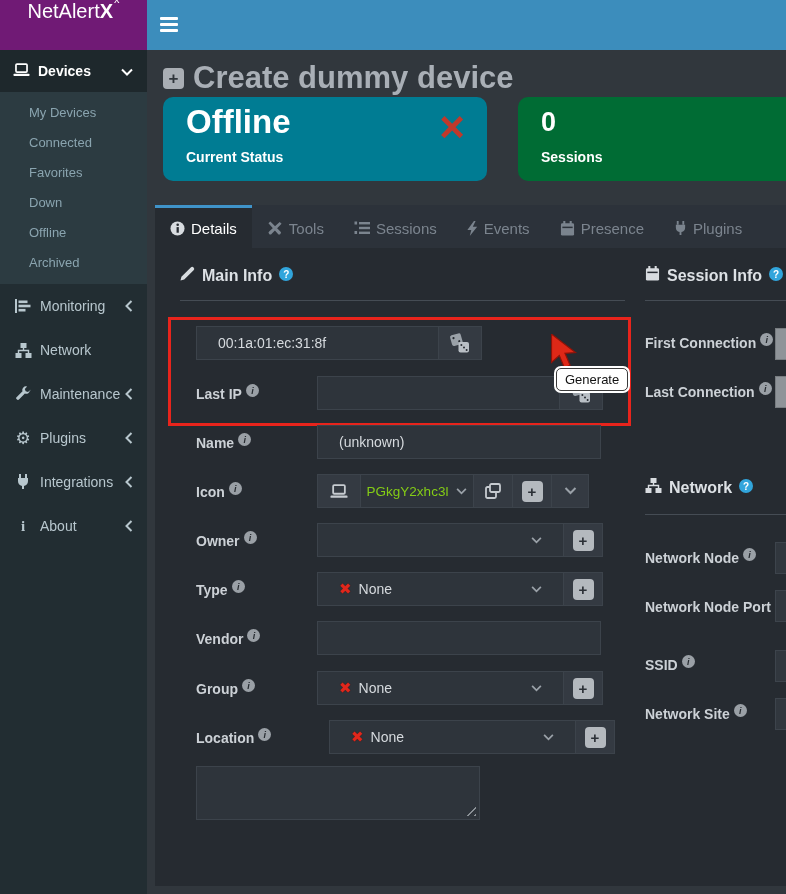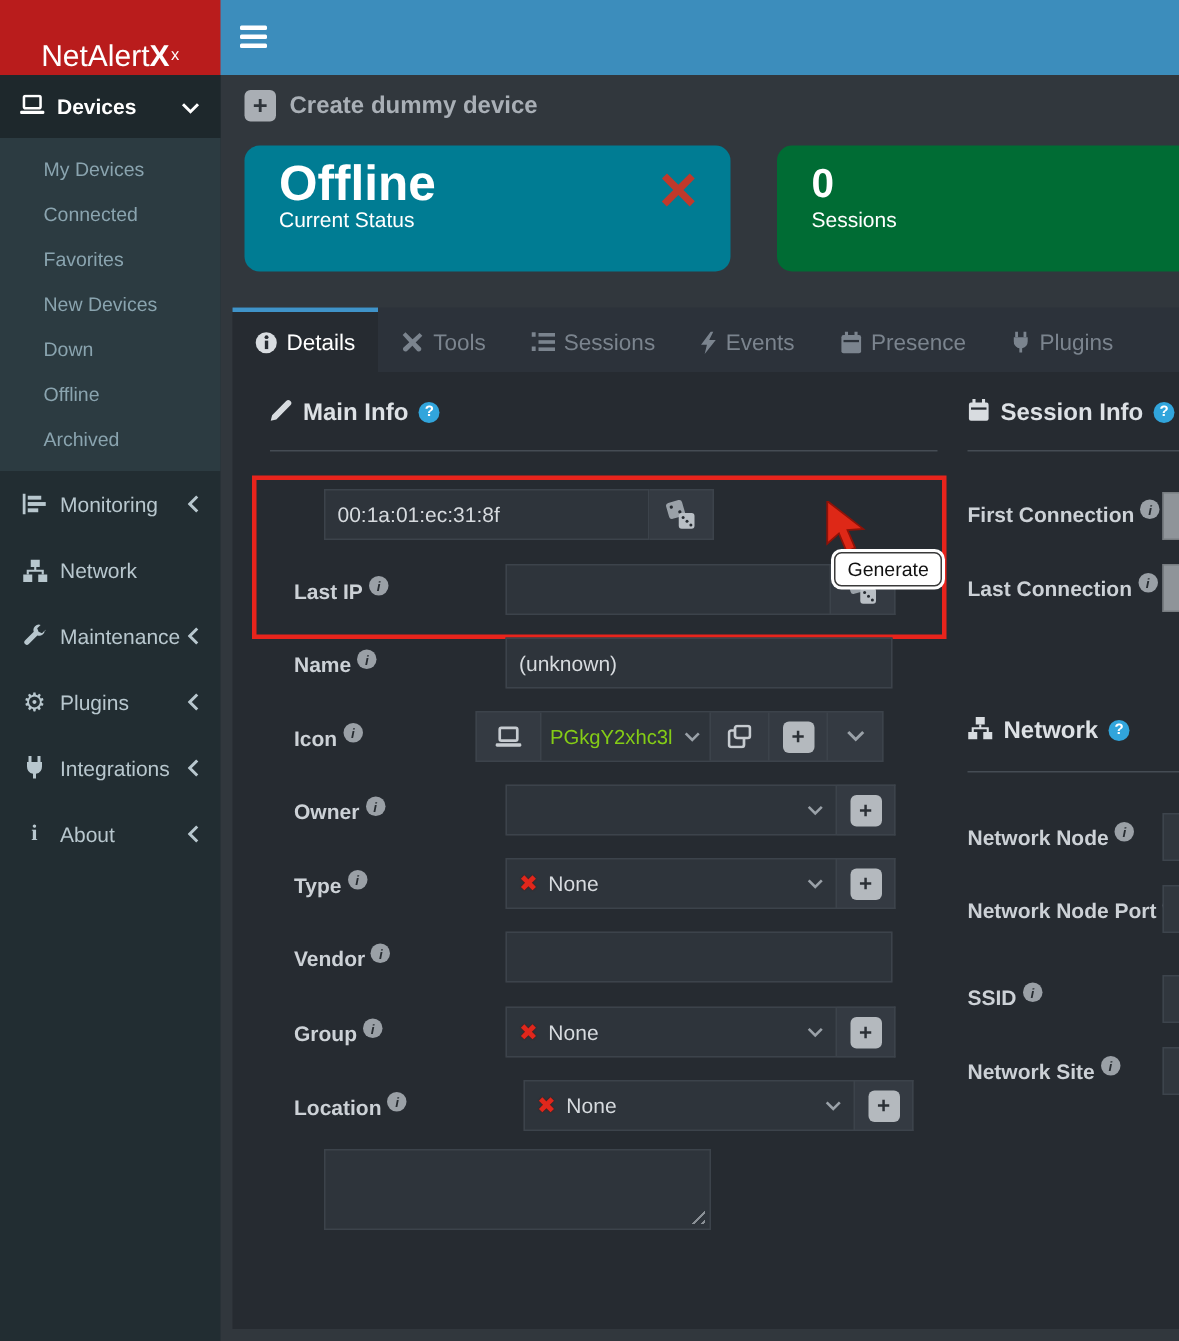--- a/index.html
+++ b/index.html
@@ -3,22 +3,22 @@
 <meta charset="utf-8">
 <style>
   html,body{margin:0;padding:0;}
   body{
     width:786px;height:894px;overflow:hidden;position:relative;
     background:#31373d;font-family:"Liberation Sans","DejaVu Sans",sans-serif;
     -webkit-font-smoothing:antialiased;
   }
   
   .topbar{position:absolute;left:0;top:0;width:786px;height:50px;background:#3c8dbc;}
-  .logo{position:absolute;left:0;top:0;width:147px;height:50px;background:#b91c1c;
-        display:flex;align-items:flex-end;justify-content:center;color:#fff;font-size:20px;}
+  .logo{position:absolute;left:0;top:0;width:147px;height:50px;background:#701a75;
+        display:flex;align-items:flex-start;justify-content:center;color:#fff;font-size:20px;}
   .logo .b{font-weight:700;}
   .logo sup{font-size:11px;margin-left:1px;top:-7px;position:relative;}
   .burger{position:absolute;left:160px;top:17px;width:18px;height:15px;cursor:pointer;}
   .burger i{display:block;height:2.5px;background:#fff;margin-bottom:3.5px;border-radius:1px;}
   
   .sidebar{position:absolute;left:0;top:50px;width:147px;height:844px;background:#222d32;}
   .sb-devices{height:42px;background:#1e282c;color:#fff;display:flex;align-items:center;
       font-size:14px;font-weight:600;padding-left:13px;cursor:pointer;}
   .sb-devices .lbl{margin-left:8px;}
   .sb-devices .chev{margin-left:auto;margin-right:14px;}
@@ -27,28 +27,28 @@
   .sb-item{height:44px;display:flex;align-items:center;color:#b8c7ce;font-size:14px;
       padding-left:13px;cursor:pointer;}
   .sb-item .ic{width:20px;display:flex;justify-content:center;}
   .sb-item .lbl{margin-left:7px;}
   .sb-item .chev{margin-left:auto;margin-right:14px;display:flex;}
   
   .content{position:absolute;left:147px;top:50px;width:700px;height:844px;}
   .pg-head{position:absolute;left:16px;top:10px;display:flex;align-items:center;}
   .plus-sq{width:21px;height:21px;background:#a9aeb4;border-radius:4px;color:#2f353b;
       font-weight:700;font-size:17px;display:flex;align-items:center;justify-content:center;line-height:1;}
-  .pg-title{margin-left:9px;color:#a9afb6;font-size:16px;font-weight:600;}
+  .pg-title{margin-left:9px;color:#a9afb6;font-size:31px;font-weight:600;}
   
   .card{position:absolute;border-radius:10px;color:#fff;}
   .card-status{left:16px;top:47px;width:324px;height:84px;background:#007c93;}
   .card-sessions{left:371px;top:47px;width:320px;height:84px;background:#006c34;}
   .card .big{position:absolute;left:23px;top:6px;font-size:33px;font-weight:700;}
   .card-sessions .big{font-size:27px;top:10px;}
-  .card .small{position:absolute;left:23px;top:41px;font-size:14px;font-weight:400;}
+  .card .small{position:absolute;left:23px;top:52px;font-size:14px;font-weight:700;}
   .card .xmark{position:absolute;right:22px;top:8px;font-size:44px;font-weight:700;color:#c0392b;line-height:1;}
   
   .tabstrip{position:absolute;left:8px;top:155px;width:660px;height:43px;background:#2c323a;display:flex;}
   .tab{display:flex;align-items:center;gap:6px;padding:0 15px;font-size:15px;color:#7b848e;
       cursor:pointer;border-top:3px solid transparent;}
   .tab.active{background:#262b31;color:#fff;border-top:3px solid #3f93c9;}
   .tab .tic{display:flex;}
   
   .panel{position:absolute;left:8px;top:198px;width:660px;height:638px;background:#262b31;}
   .sec-head{position:absolute;display:flex;align-items:center;gap:7px;color:#dde1e5;
@@ -56,21 +56,21 @@
   .divider{position:absolute;height:1px;background:#454c54;}
   .qbadge{width:14px;height:14px;border-radius:50%;background:#31a5dc;color:#fff;font-size:10px;
       font-weight:700;display:inline-flex;align-items:center;justify-content:center;margin-top:-3px;}
   .ibadge{width:13px;height:13px;border-radius:50%;background:#9aa0a6;color:#272c31;font-size:9px;
       font-weight:700;display:inline-flex;align-items:center;justify-content:center;
       margin-left:4px;vertical-align:super;font-style:italic;}
   .lrow{position:absolute;left:41px;display:flex;width:440px;}
   .flabel{width:121px;color:#ccd1d6;font-size:14px;font-weight:700;padding-top:8px;}
   .fgroup{display:flex;}
   .finput{background:#2e343b;border:1px solid #3c434b;height:32px;box-sizing:content-box;
-      color:#d6dade;font-size:14px;display:flex;align-items:center;padding:0 8px;margin-left:20px;}
+      color:#d6dade;font-size:14px;display:flex;align-items:center;padding:0 21px;}
   .addon{background:#343a42;border:1px solid #3c434b;border-left:none;height:32px;
       display:flex;align-items:center;justify-content:center;cursor:pointer;}
   .plusbtn{width:21px;height:21px;background:#b4b9be;border-radius:4px;color:#2b3036;font-weight:700;
       font-size:15px;display:flex;align-items:center;justify-content:center;line-height:1;cursor:pointer;}
   .redx{color:#e0271c;font-size:15px;font-weight:700;margin-right:7px;text-shadow:0 0 1px #5a0e08;}
   .seg{border-left:1px solid #3c434b;display:flex;align-items:center;justify-content:center;height:100%;}
   .rrow{position:absolute;left:490px;width:200px;}
   .rlabel{color:#ccd1d6;font-size:14px;font-weight:700;line-height:20px;width:125px;}
   .sliver-gray{position:absolute;background:#8f9499;border:1px solid #777c80;height:30px;width:40px;}
   .sliver-dark{position:absolute;background:#31373e;border:1px solid #3d444c;height:30px;width:40px;}
@@ -111,21 +111,20 @@
     <span class="chev">
       <svg width="12" height="8" viewBox="0 0 12 8">
           <polyline points="1,1.5 6,6.5 11,1.5" fill="none" stroke="#fff" stroke-width="2"></polyline>
         </svg>
     </span>
   </div>
   <div class="submenu">
     <div class="si">My Devices</div>
     <div class="si">Connected</div>
     <div class="si">Favorites</div>
-    <div class="si">New Devices</div>
     <div class="si">Down</div>
     <div class="si">Offline</div>
     <div class="si">Archived</div>
   </div>
 
   <div class="sb-item">
     <span class="ic">
       <svg width="16" height="14" viewBox="0 0 16 14">
           <rect x="0" y="0" width="2" height="14" fill="#b8c7ce"></rect>
           <rect x="3.5" y="1.5" width="9" height="2.6" fill="#b8c7ce"></rect>

